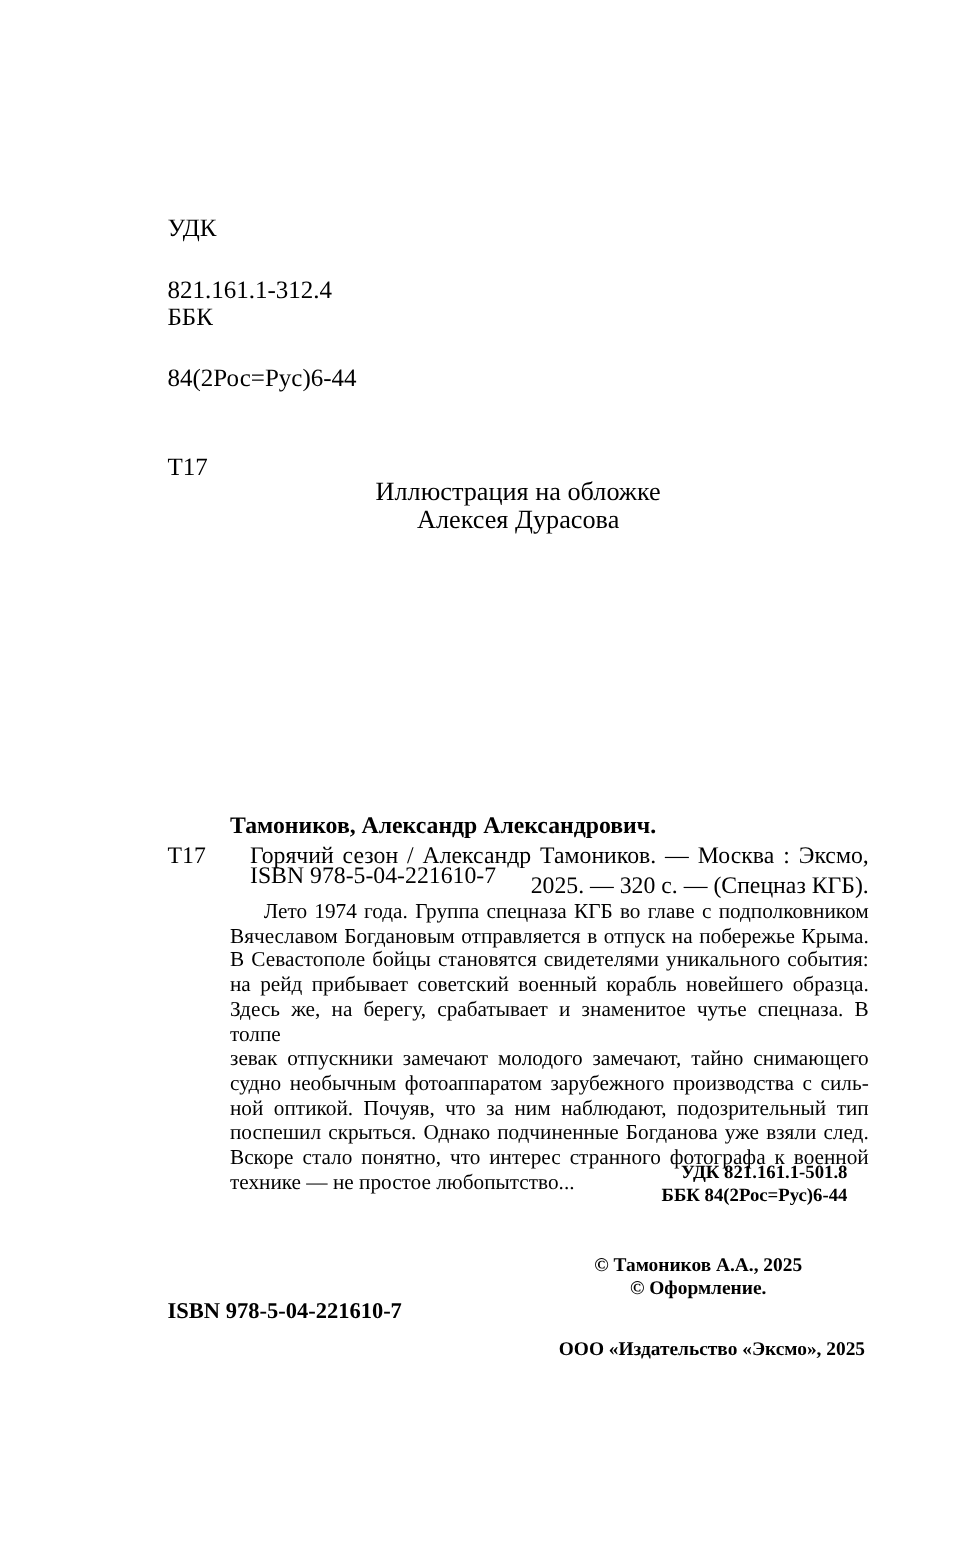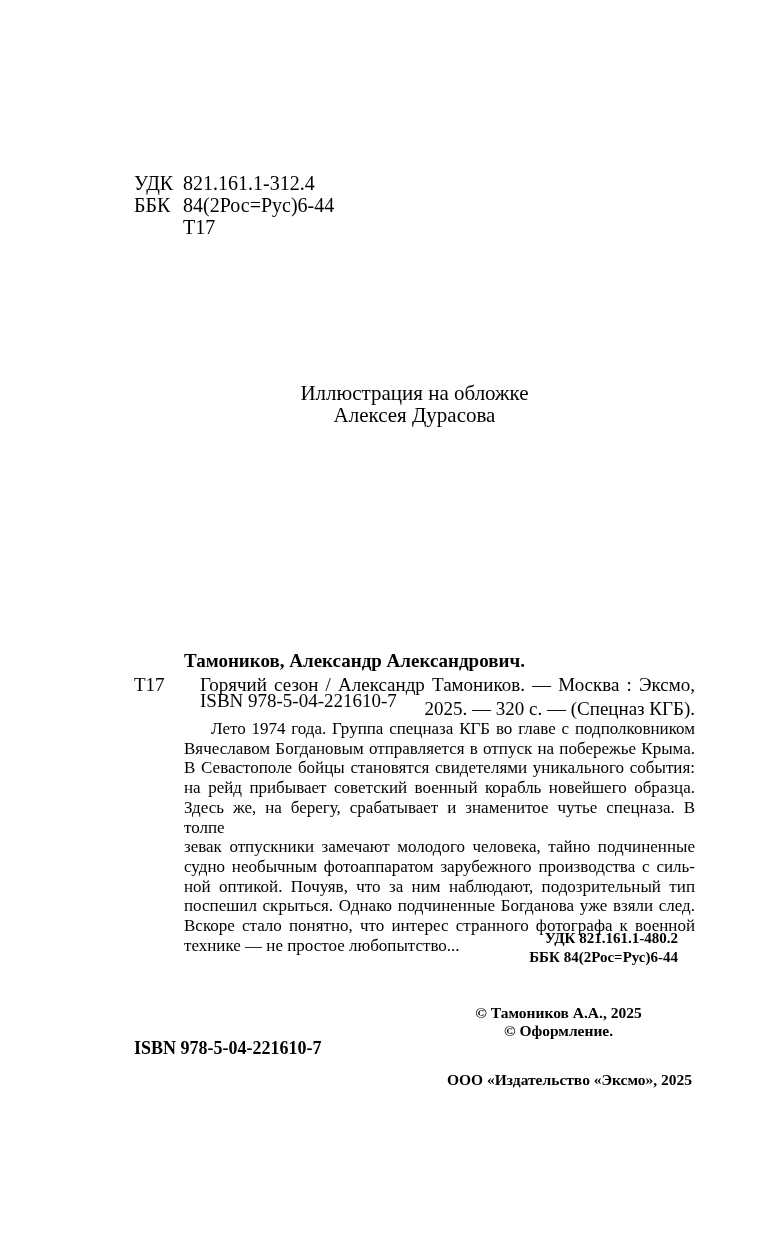--- a/index.html
+++ b/index.html
@@ -8,21 +8,21 @@
     width: 768px;
     height: 1240px;
     background: #ffffff;
     color: #000000;
     font-family: "Liberation Serif", "DejaVu Serif", serif;
     overflow: hidden;
   }
 
   
   .top-codes { position: absolute; left: 134px; top: 172px; font-size: 20px; line-height: 22px; }
-  .top-codes .row { display: flex; }
+  .top-codes .row { display: flex; flex-direction: column; }
   .top-codes .lbl { width: 49px; flex: 0 0 49px; }
 
   
   .cover-credit { position: absolute; left: 134px; top: 382px; width: 561px; text-align: center; font-size: 21px; line-height: 22px; }
   .cover-credit .it { }
 
   
   .bib { position: absolute; left: 134px; top: 606px; width: 561px; font-size: 19px; line-height: 24px; }
   .bib .author { padding-left: 50px; font-weight: bold; margin-top: 43px; }
   .bib .l2 { position: relative; }
@@ -81,30 +81,30 @@
   </div>
 
   <div class="isbn-mid">ISBN 978-5-04-221610-7</div>
 
   <div class="annotation">
     <div class="ln first">Лето 1974 года. Группа спецназа КГБ во главе с подполковником</div>
     <div class="ln">Вячеславом Богдановым отправляется в отпуск на побережье Крыма.</div>
     <div class="ln">В Севастополе бойцы становятся свидетелями уникального события:</div>
     <div class="ln">на рейд прибывает советский военный корабль новейшего образца.</div>
     <div class="ln">Здесь же, на берегу, срабатывает и знаменитое чутье спецназа. В толпе</div>
-    <div class="ln">зевак отпускники замечают молодого человека, тайно подчиненные</div>
+    <div class="ln">зевак отпускники замечают молодого замечают, тайно снимающего</div>
     <div class="ln">судно необычным фотоаппаратом зарубежного производства с силь-</div>
     <div class="ln">ной оптикой. Почуяв, что за ним наблюдают, подозрительный тип</div>
     <div class="ln">поспешил скрыться. Однако подчиненные Богданова уже взяли след.</div>
     <div class="ln">Вскоре стало понятно, что интерес странного фотографа к военной</div>
     <div class="ln last">технике — не простое любопытство...</div>
   </div>
 
   <div class="codes-bottom">
-    <div>УДК 821.161.1-480.2</div>
+    <div>УДК 821.161.1-501.8</div>
     <div>ББК 84(2Рос=Рус)6-44</div>
   </div>
 
   <div class="imprint-isbn">ISBN 978-5-04-221610-7</div>
 
   <div class="copyright">
     <div>© Тамоников А.А., 2025</div>
     <div>© Оформление.</div>
     <div class="indent">ООО «Издательство «Эксмо», 2025</div>
   </div>

